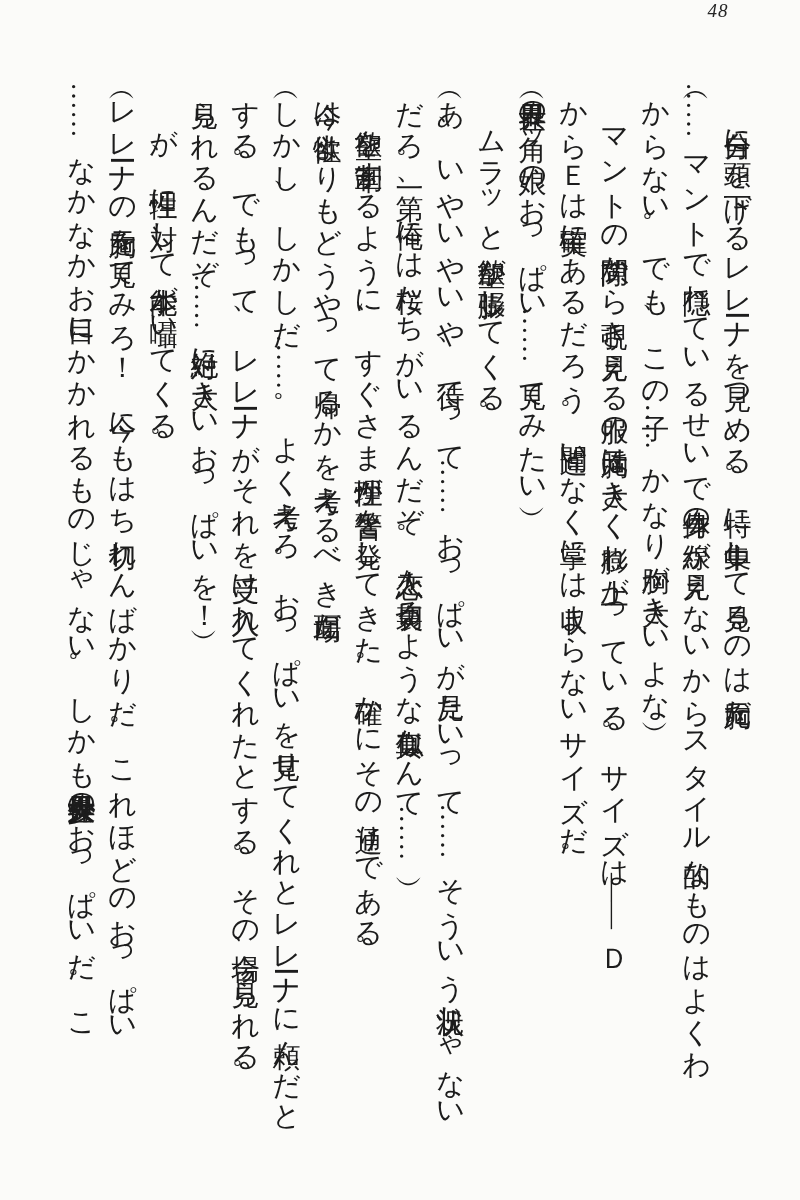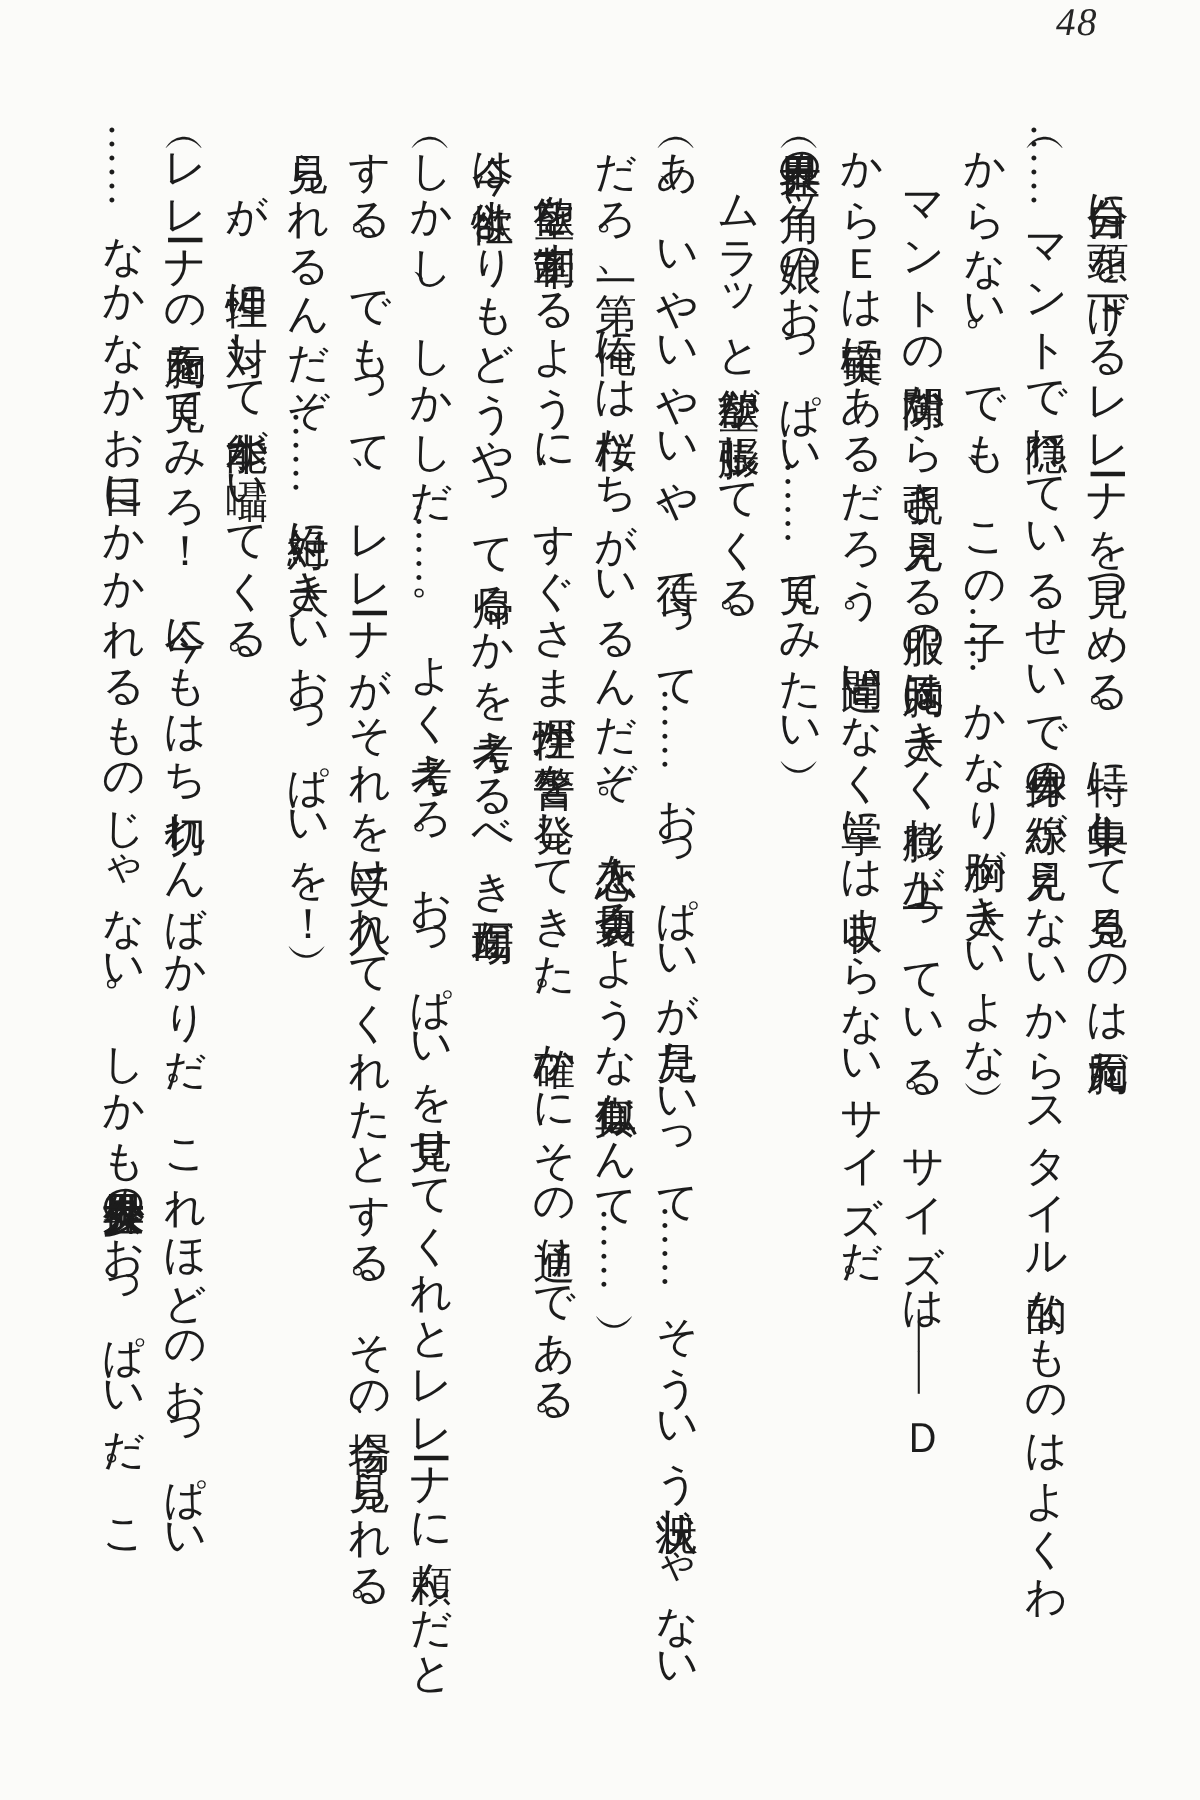--- a/index.html
+++ b/index.html
@@ -14,21 +14,21 @@
     overflow: hidden;
     font-family: "Liberation Serif", "DejaVu Serif", serif;
   }
   .page-number {
     position: absolute;
     top: 0px;
     left: 693px;
     width: 50px;
     text-align: center;
     font-style: italic;
-    font-size: 26px;
+    font-size: 19px;
     color: #262626;
     letter-spacing: 1px;
   }
   .text-block {
     position: absolute;
     top: 82px;
     left: 58px;
     width: 700px;
     height: 1105px;
     writing-mode: vertical-rl;

